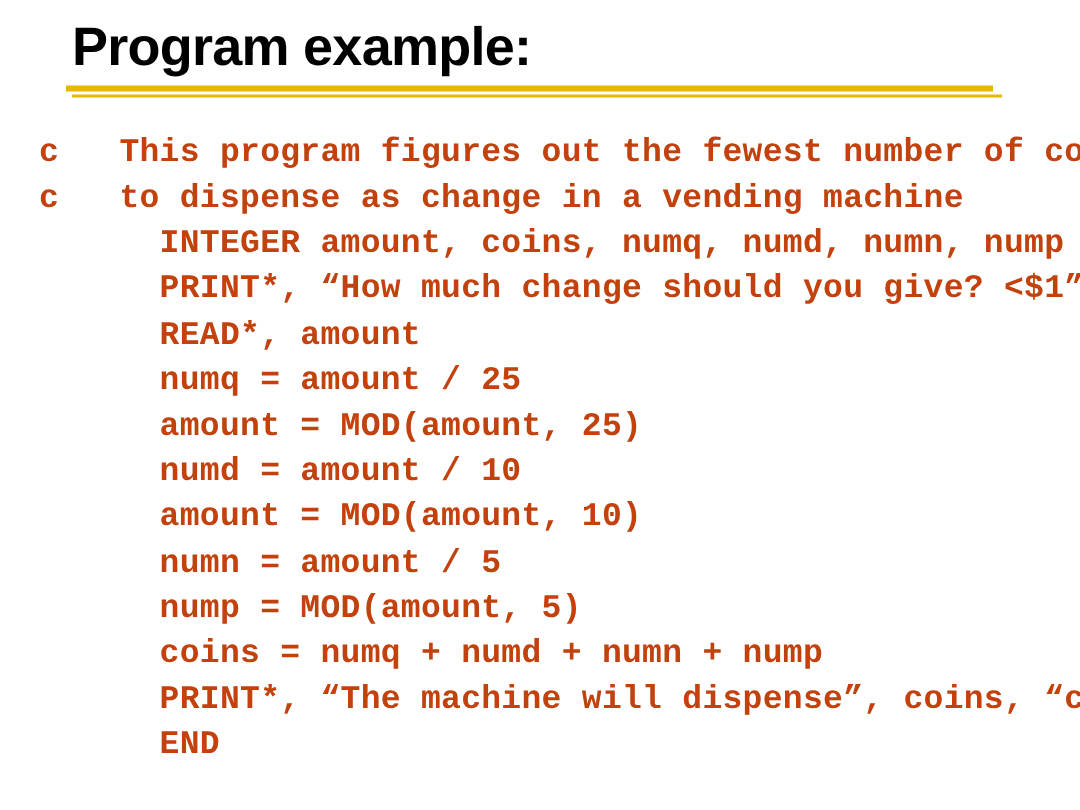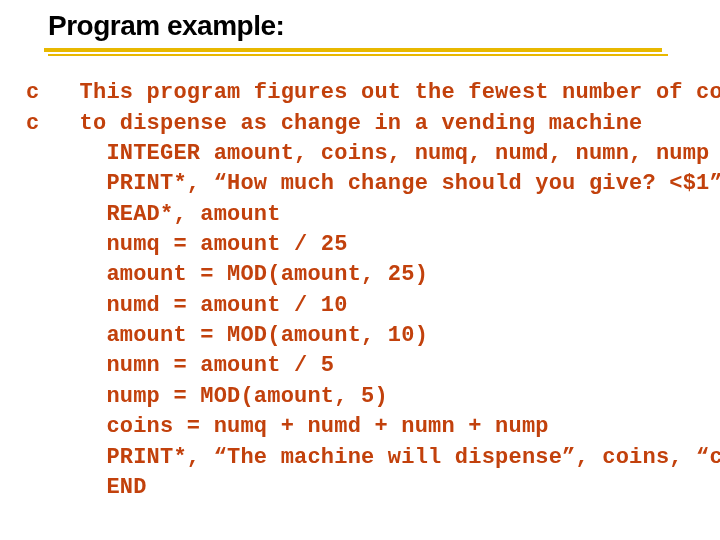--- a/index.html
+++ b/index.html
@@ -6,21 +6,21 @@
   body {
     width: 720px;
     height: 540px;
     background: #ffffff;
     padding: 10px 0 0 0;
     overflow: hidden;
   }
   .title {
     font-family: Arial, Helvetica, sans-serif;
     font-weight: 900;
-    font-size: 28px;
+    font-size: 36px;
     line-height: 1.15;
     color: #000000;
     padding-left: 48px;
     letter-spacing: -0.5px;
   }
   .underline-wrap {
     position: relative;
     margin-top: 4px;
     margin-left: 44px;
     width: 630px;

